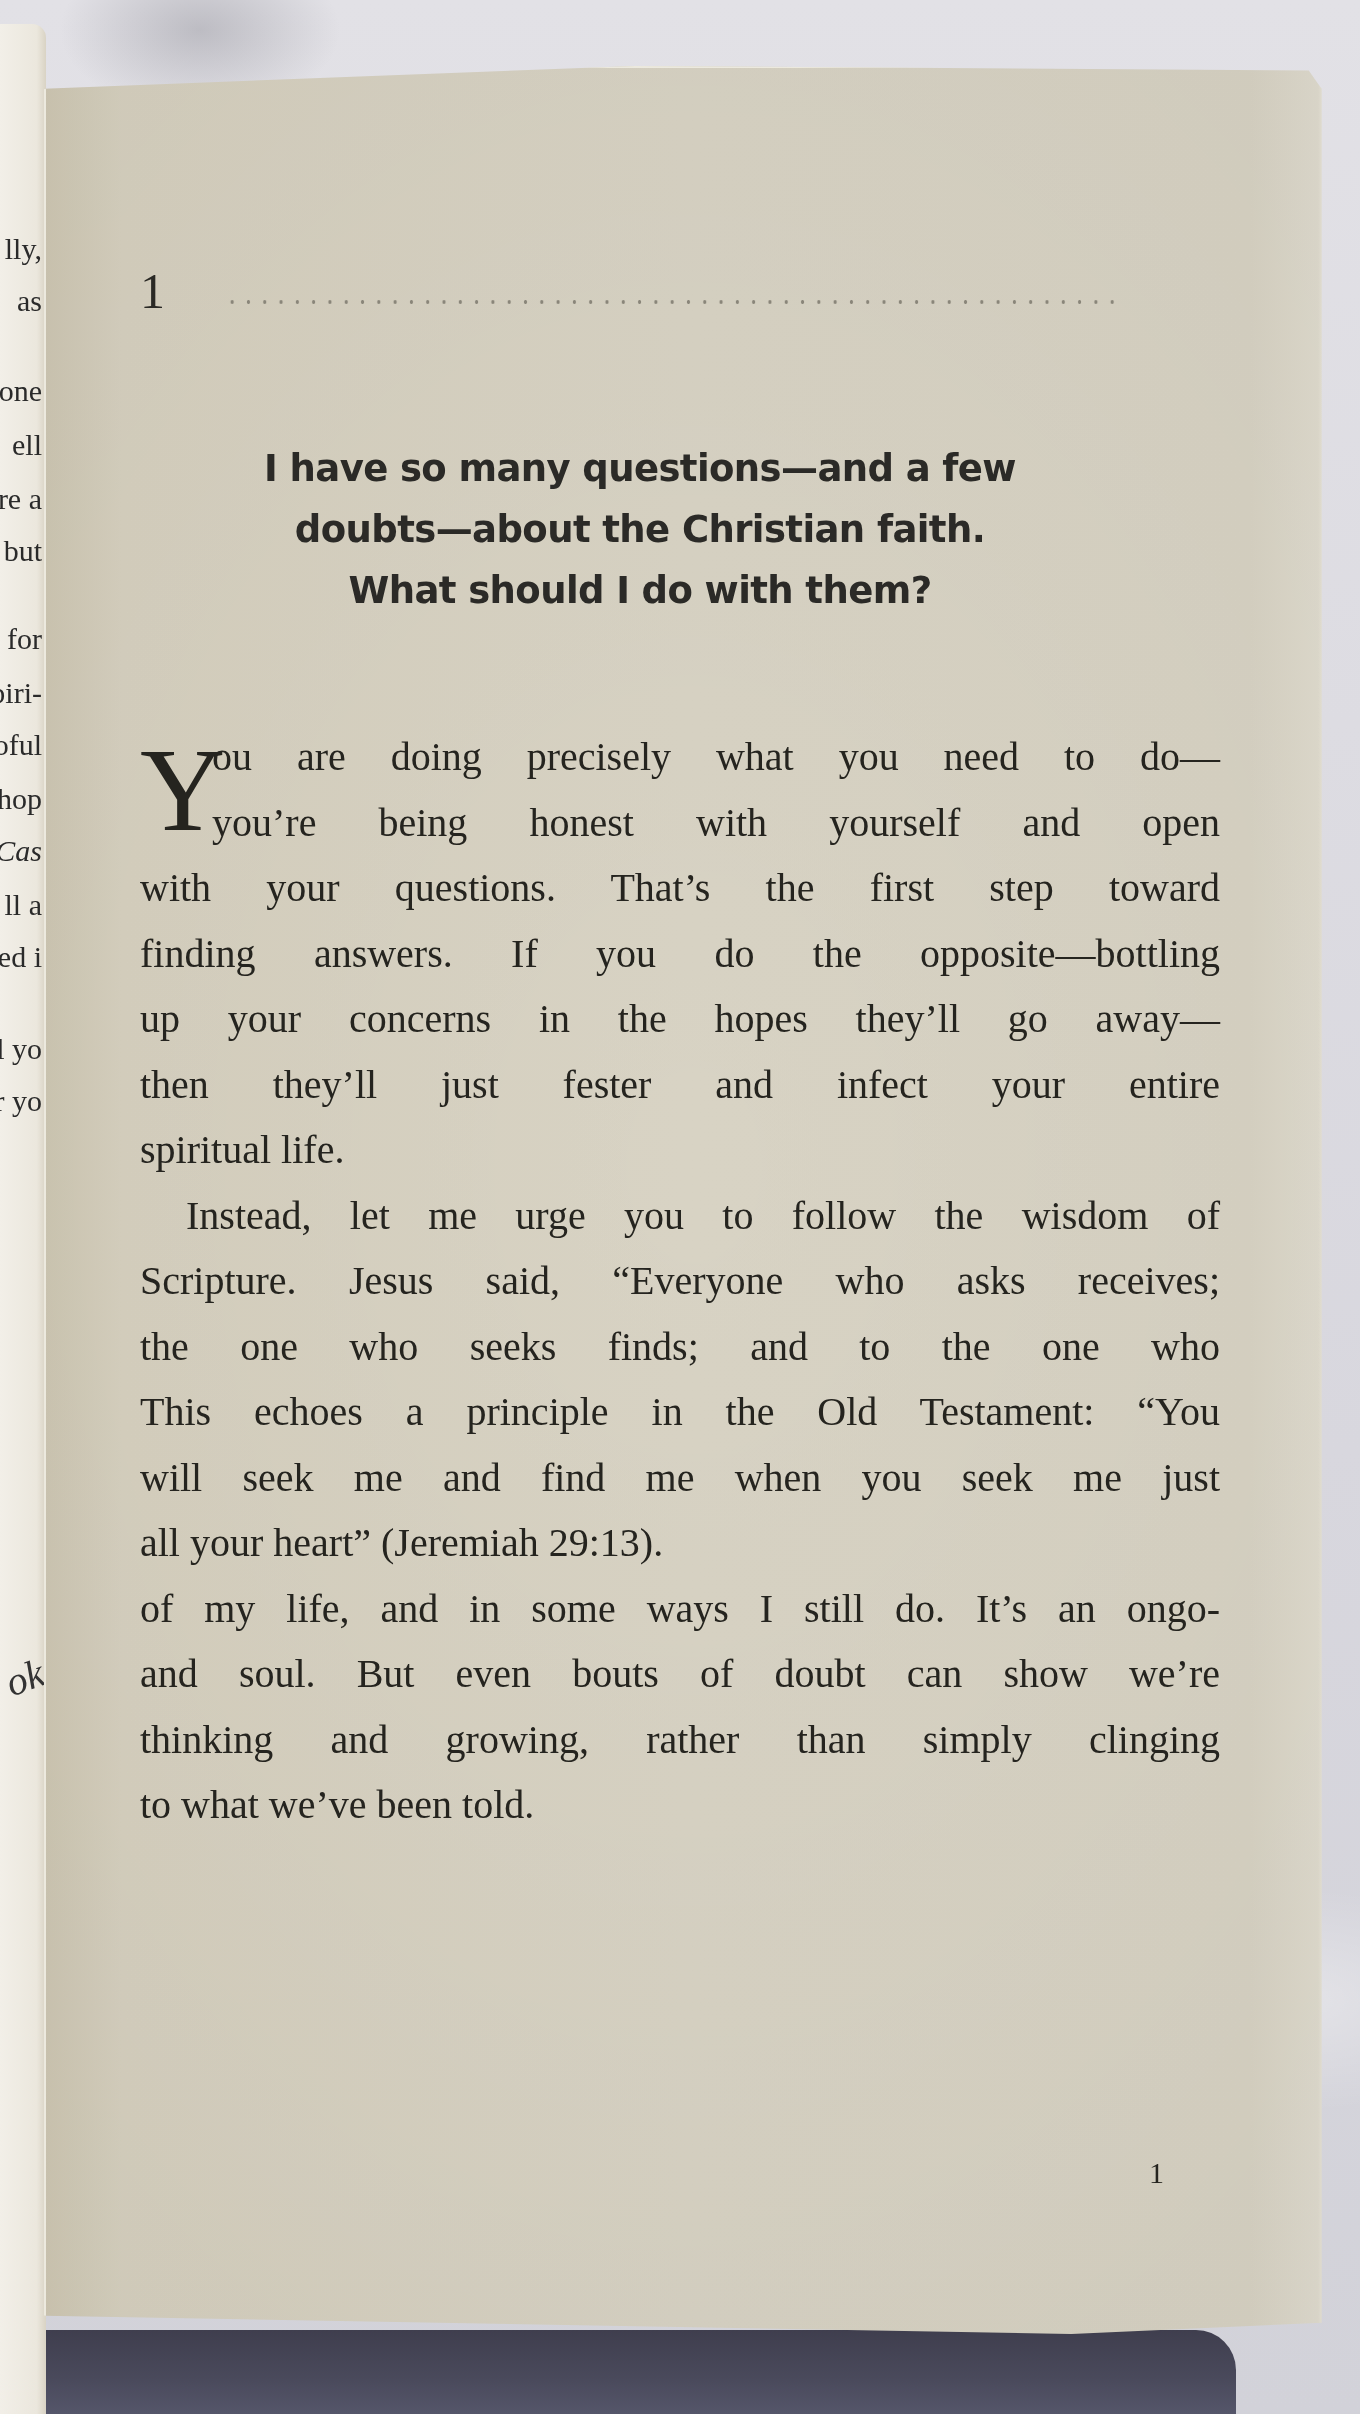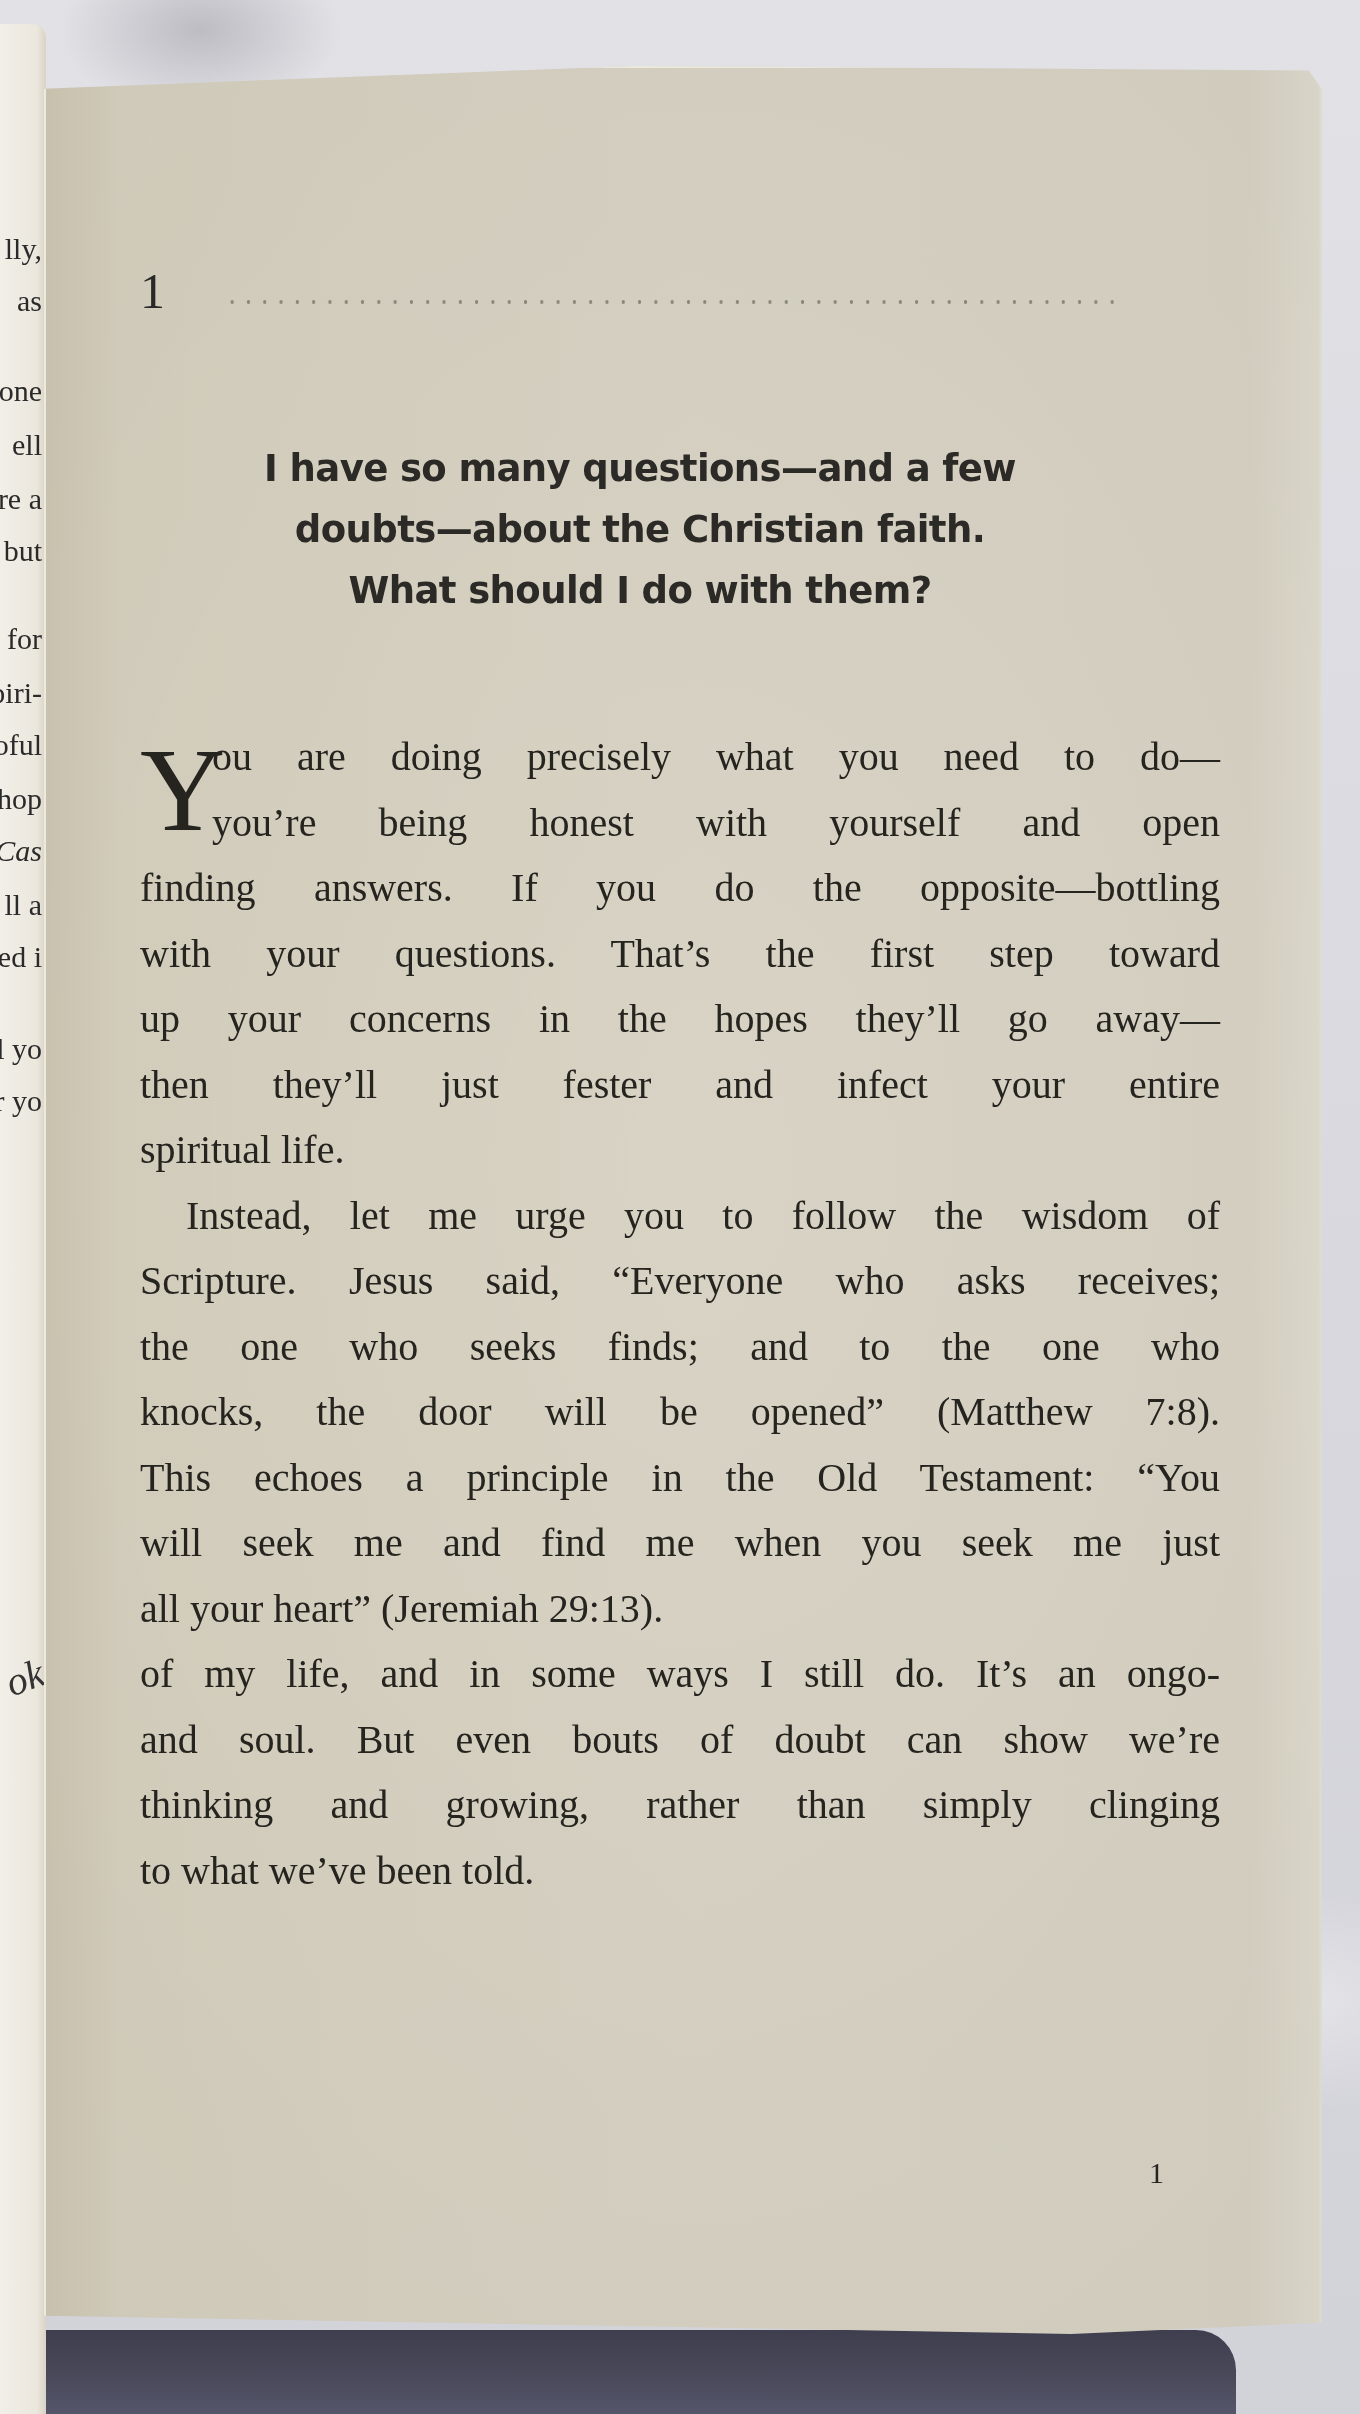--- a/index.html
+++ b/index.html
@@ -212,32 +212,31 @@
       <span class="line">doubts—about the Christian faith.</span>
       <span class="line">What should I do with them?</span>
     </div>
 
     <div class="body-text">
       <span class="dropcap">Y</span>
 
       <div>
         <span class="line dropindent">ou are doing precisely what you need to do—</span>
         <span class="line dropindent">you’re being honest with yourself and open</span>
+        <span class="line">with your questions. That’s the first step toward</span>
         <span class="line">finding answers. If you do the opposite—bottling</span>
-        <span class="line">with your questions. That’s the first step toward</span>
         <span class="line">up your concerns in the hopes they’ll go away—</span>
         <span class="line">then they’ll just fester and infect your entire</span>
         <span class="line last">spiritual life.</span>
       </div>
 
       <div>
         <span class="line indent">Instead, let me urge you to follow the wisdom of</span>
         <span class="line">Scripture. Jesus said, “Everyone who asks receives;</span>
         <span class="line">the one who seeks finds; and to the one who</span>
-        <span class="line">knocks, the door will be opened” (Matthew 7:8).</span>
         <span class="line">This echoes a principle in the Old Testament: “You</span>
         <span class="line">will seek me and find me when you seek me just</span>
         <span class="line last">all your heart” (Jeremiah 29:13).</span>
       </div>
 
       <div>
         <span class="line">of my life, and in some ways I still do. It’s an ongo-</span>
         <span class="line">and soul. But even bouts of doubt can show we’re</span>
         <span class="line">thinking and growing, rather than simply clinging</span>
         <span class="line last">to what we’ve been told.</span>

